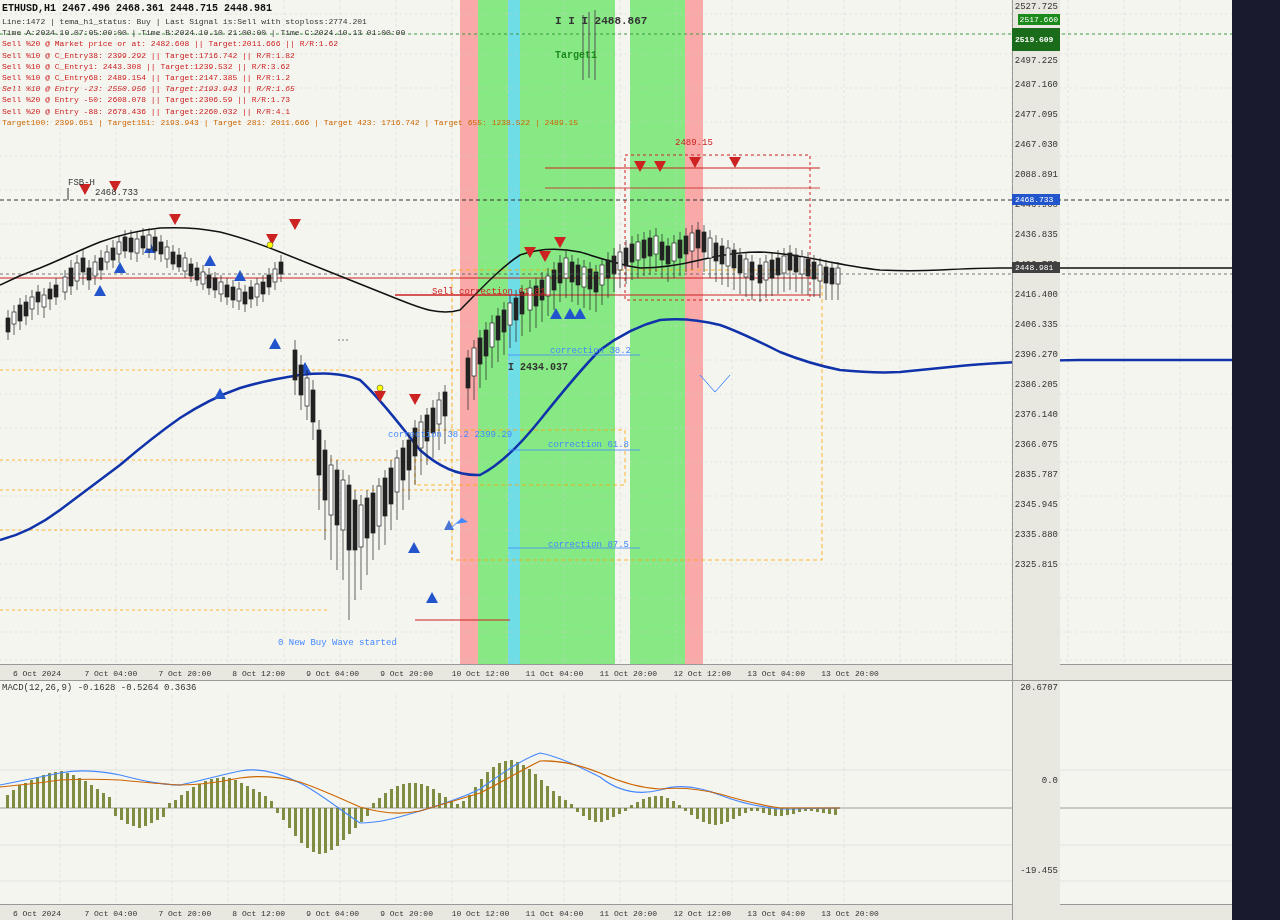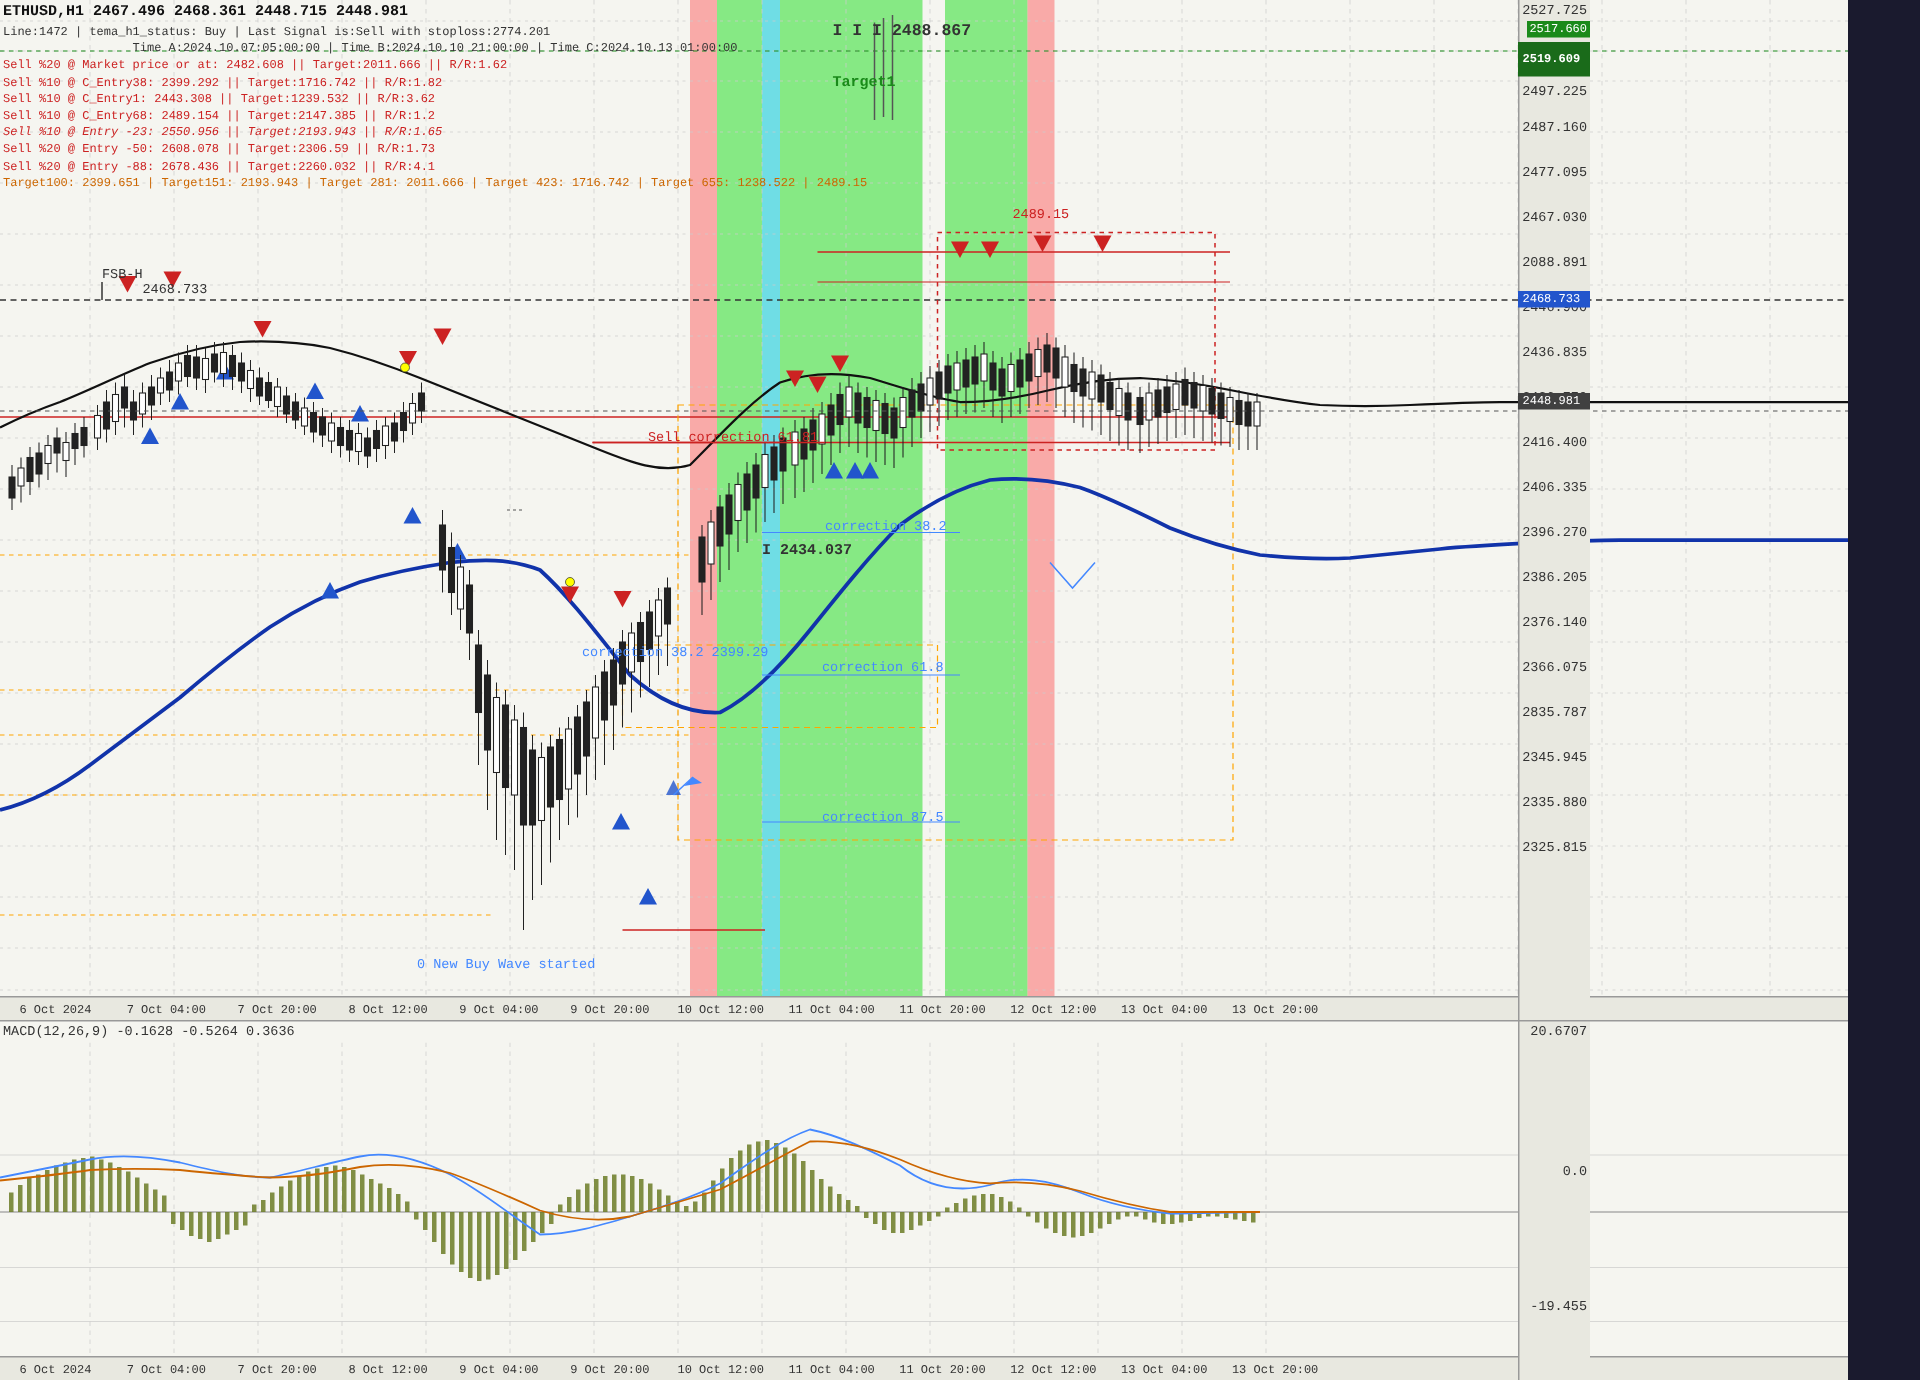--- a/index.html
+++ b/index.html
@@ -582,21 +582,21 @@
       <line x1="583" y1="15" x2="583" y2="80" stroke="#555" stroke-width="1"></line>
       <line x1="589" y1="12" x2="589" y2="78" stroke="#555" stroke-width="1"></line>
       <line x1="595" y1="10" x2="595" y2="80" stroke="#555" stroke-width="1"></line>
 
       <line x1="338" y1="340" x2="350" y2="340" stroke="#555" stroke-width="0.8" stroke-dasharray="2,2"></line>
     </svg>
 
     <div class="top-info">
       <div class="title-line">ETHUSD,H1  2467.496 2468.361 2448.715 2448.981</div>
       <div style="font-size:8px;">Line:1472 | tema_h1_status: Buy | Last Signal is:Sell with stoploss:2774.201</div>
-      <div style="font-size:8px;text-align:center;">Time A:2024.10.07:05:00:00 | Time B:2024.10.10 21:00:00 | Time C:2024.10.13 01:00:00</div>
+      <div style="font-size:8px;">Time A:2024.10.07:05:00:00 | Time B:2024.10.10 21:00:00 | Time C:2024.10.13 01:00:00</div>
       <div style="font-size:8px;color:#cc2222;">Sell %20 @ Market price or at: 2482.608 || Target:2011.666 || R/R:1.62</div>
       <div style="font-size:8px;color:#cc2222;">Sell %10 @ C_Entry38: 2399.292 || Target:1716.742 || R/R:1.82</div>
       <div style="font-size:8px;color:#cc2222;">Sell %10 @ C_Entry1: 2443.308 || Target:1239.532 || R/R:3.62</div>
       <div style="font-size:8px;color:#cc2222;">Sell %10 @ C_Entry68: 2489.154 || Target:2147.385 || R/R:1.2</div>
       <div style="font-size:8px;color:#cc2222;font-style:italic;">Sell %10 @ Entry -23: 2550.956 || Target:2193.943 || R/R:1.65</div>
       <div style="font-size:8px;color:#cc2222;">Sell %20 @ Entry -50: 2608.078 || Target:2306.59 || R/R:1.73</div>
       <div style="font-size:8px;color:#cc2222;">Sell %20 @ Entry -88: 2678.436 || Target:2260.032 || R/R:4.1</div>
       <div style="font-size:8px;color:#cc6600;">Target100: 2399.651 | Target151: 2193.943 | Target 281: 2011.666 | Target 423: 1716.742 | Target 655: 1238.522 | 2489.15</div>
     </div>
 

